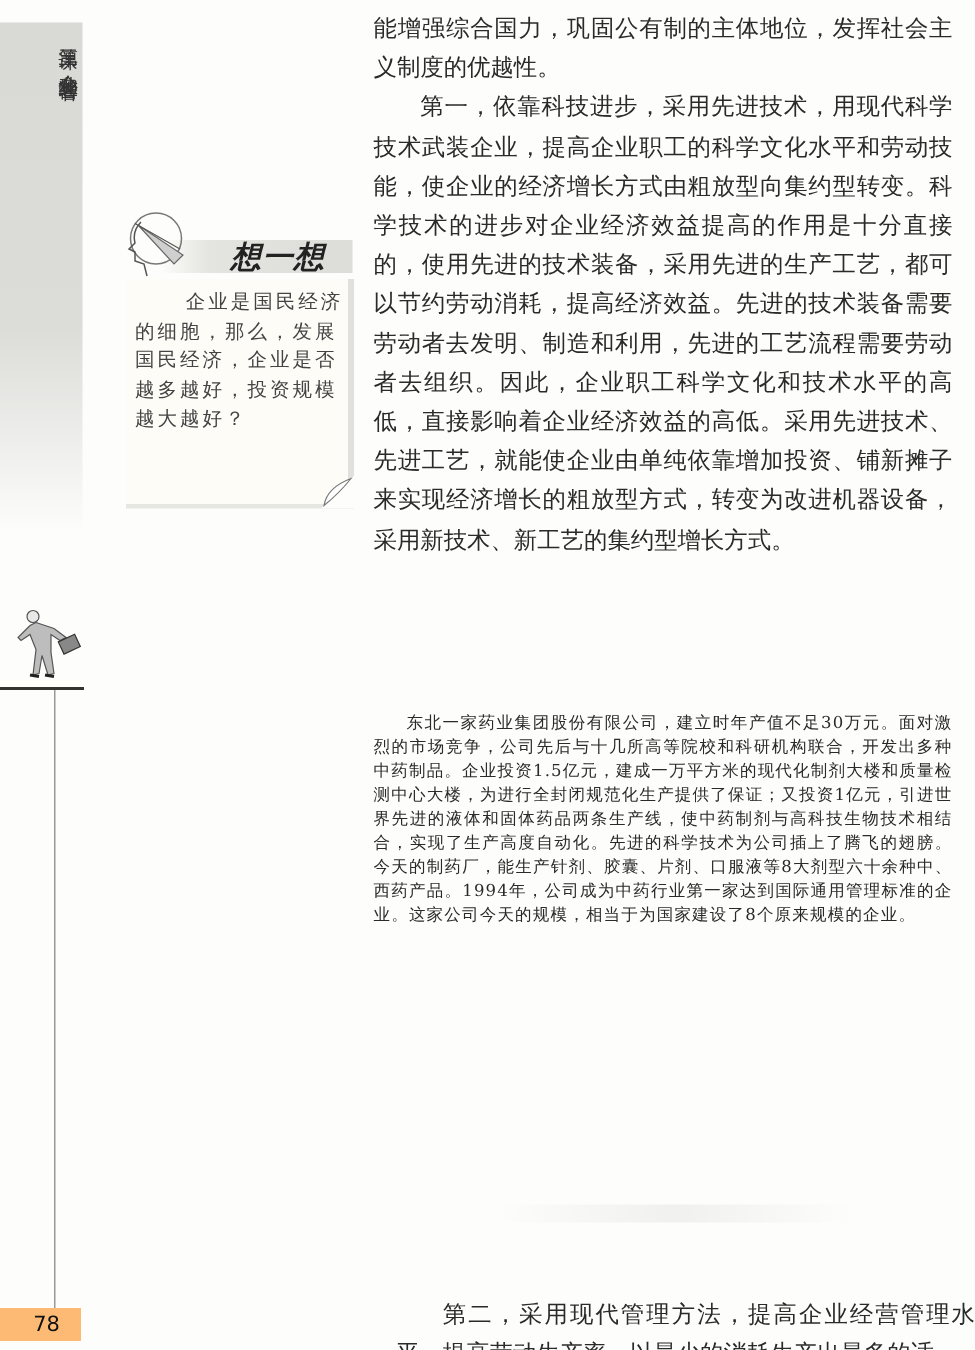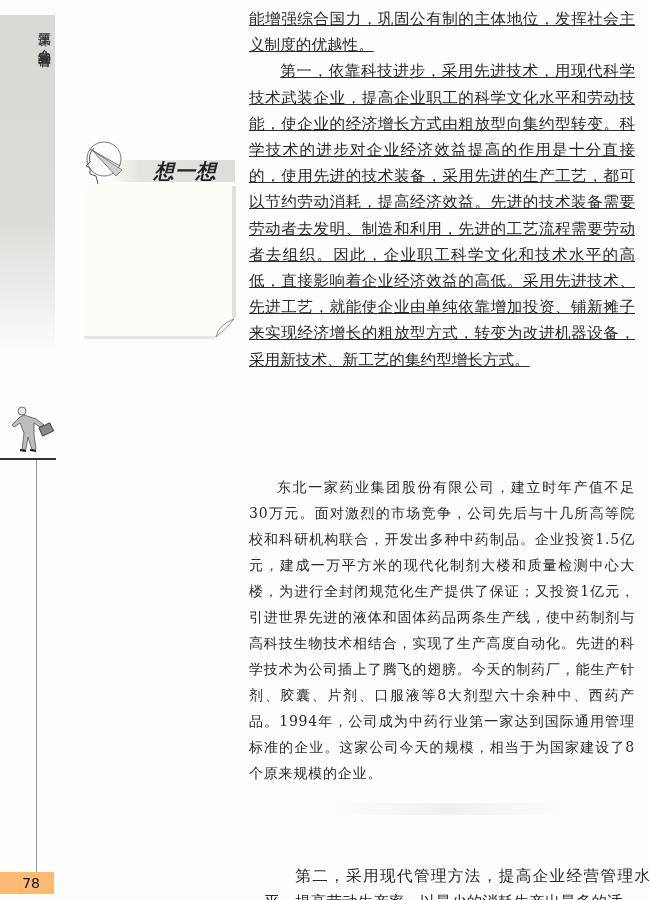--- a/index.html
+++ b/index.html
@@ -58,25 +58,25 @@
     font-family:"DejaVu Sans","Liberation Sans",sans-serif;
     font-size:14px; line-height:22px; color:#111; text-align:right;
     padding-right:0; box-sizing:border-box;
   }
   .page-num span { display:inline-block; padding-right:14px; }
   .body-text {
     position:absolute; left:249px; top:6px; width:386px;
     font-size:15.6px; line-height:26.2px; color:#2a2a2a;
     text-align:justify;
   }
-  .body-text p { margin:0;text-decoration:underline; }
+  .body-text p { margin:0; }
   .indent { text-indent:2em; }
   .case-box {
     position:absolute; left:249px; top:474px; width:386px;
-    font-size:14px; line-height:26px; color:#2a2a2a;
+    font-size:11px; line-height:16px; color:#2a2a2a;
     letter-spacing:0.8px; text-align:justify;
   }
   .case-box p { margin:0; }
   .body-text-2 {
     position:absolute; left:264px; top:820px; width:386px;
     font-size:15.6px; line-height:26.2px; color:#2a2a2a;
     text-align:justify;
     margin-top:43px;
   }
   .body-text-2 p { margin:0; }
@@ -99,20 +99,21 @@
   <svg class="head-icon" viewBox="0 0 48 48">
     <circle cx="22" cy="19" r="17" fill="none" stroke="#777" stroke-width="1"></circle>
     <path d="M10 10 L40 30 L34 36 Z" fill="#cfcfcf" stroke="#666" stroke-width="0.8"></path>
     <path d="M12 8 Q6 14 8 22 L4 26 L8 28 L8 34 L14 36 L16 44" fill="none" stroke="#555" stroke-width="1"></path>
     <path d="M8 9 L38 26" stroke="#555" stroke-width="0.8"></path>
   </svg>
   <div class="think-title">想一想</div>
 </div>
 
 <div class="think-box">
+  <div class="think-text">企业是国民经济的细胞，那么，发展国民经济，企业是否越多越好，投资规模越大越好？</div>
   <svg class="corner-fold" viewBox="0 0 22 22">
     <path d="M0 22 L22 0 L22 22 Z" fill="#fdfdfb"></path>
     <path d="M2 20 Q4 8 20 2 Q12 12 2 20 Z" fill="#fff" stroke="#777" stroke-width="0.8"></path>
   </svg>
 </div>
 
 <svg class="walker" viewBox="0 0 48 52">
   <circle cx="12" cy="6" r="4" fill="#e8e8e8" stroke="#555" stroke-width="0.8"></circle>
   <path d="M14 10 L26 14 L34 20 L30 22 L24 18 L24 30 L26 44 L22 45 L18 32 L16 44 L12 45 L14 28 L10 18 L4 22 L2 20 L10 12 Z" fill="#bdbdbd" stroke="#555" stroke-width="0.8"></path>
   <rect x="30" y="20" width="12" height="9" transform="rotate(-25 36 24)" fill="#888" stroke="#333" stroke-width="0.8"></rect>

